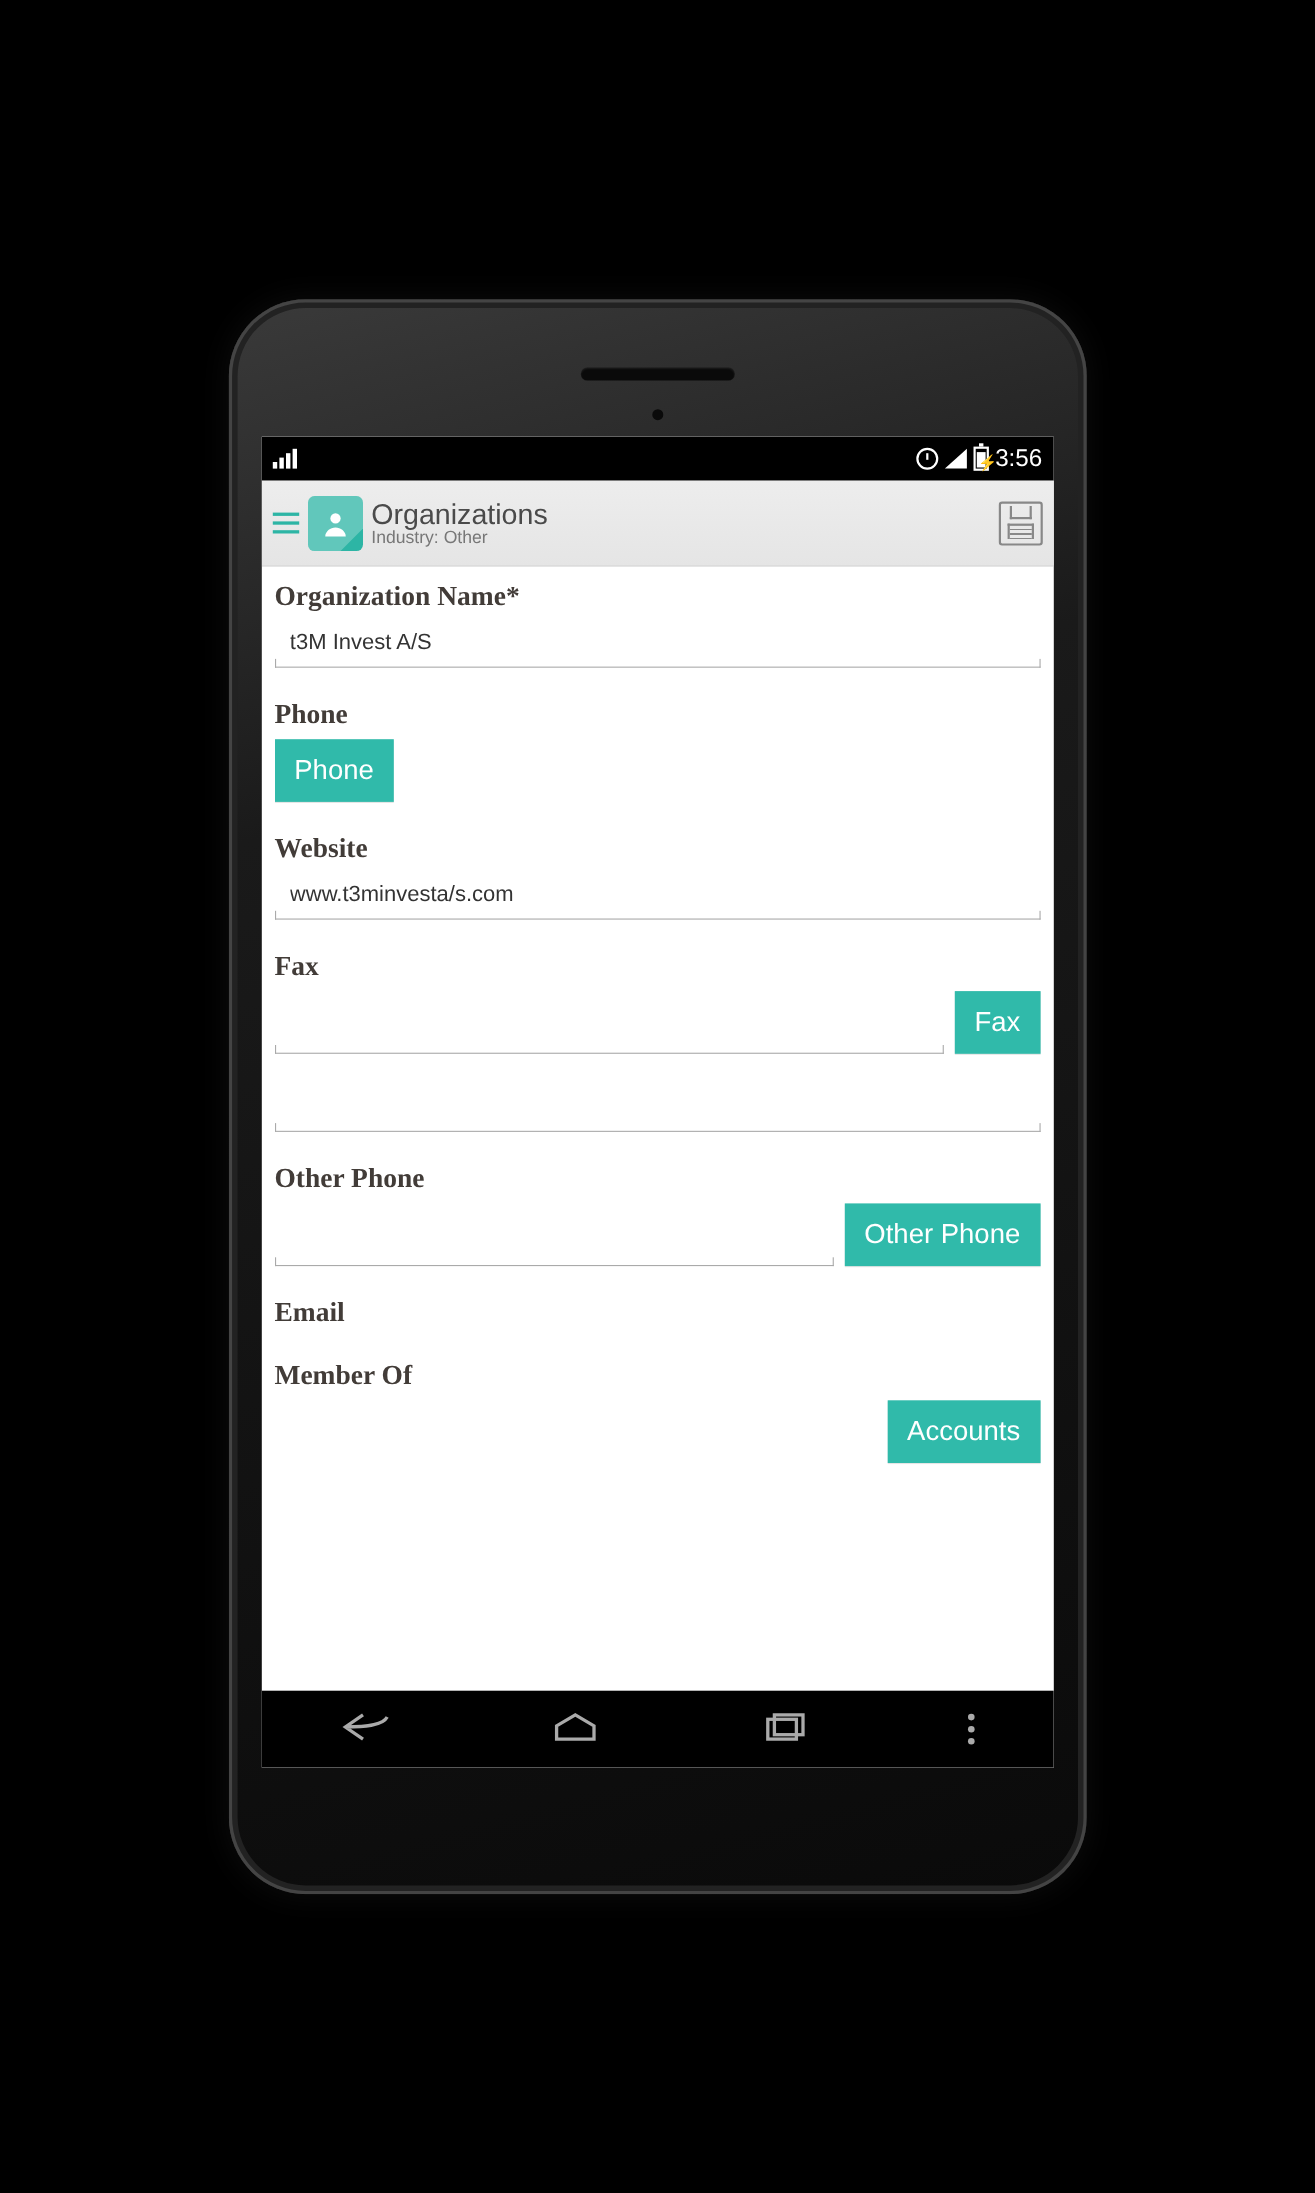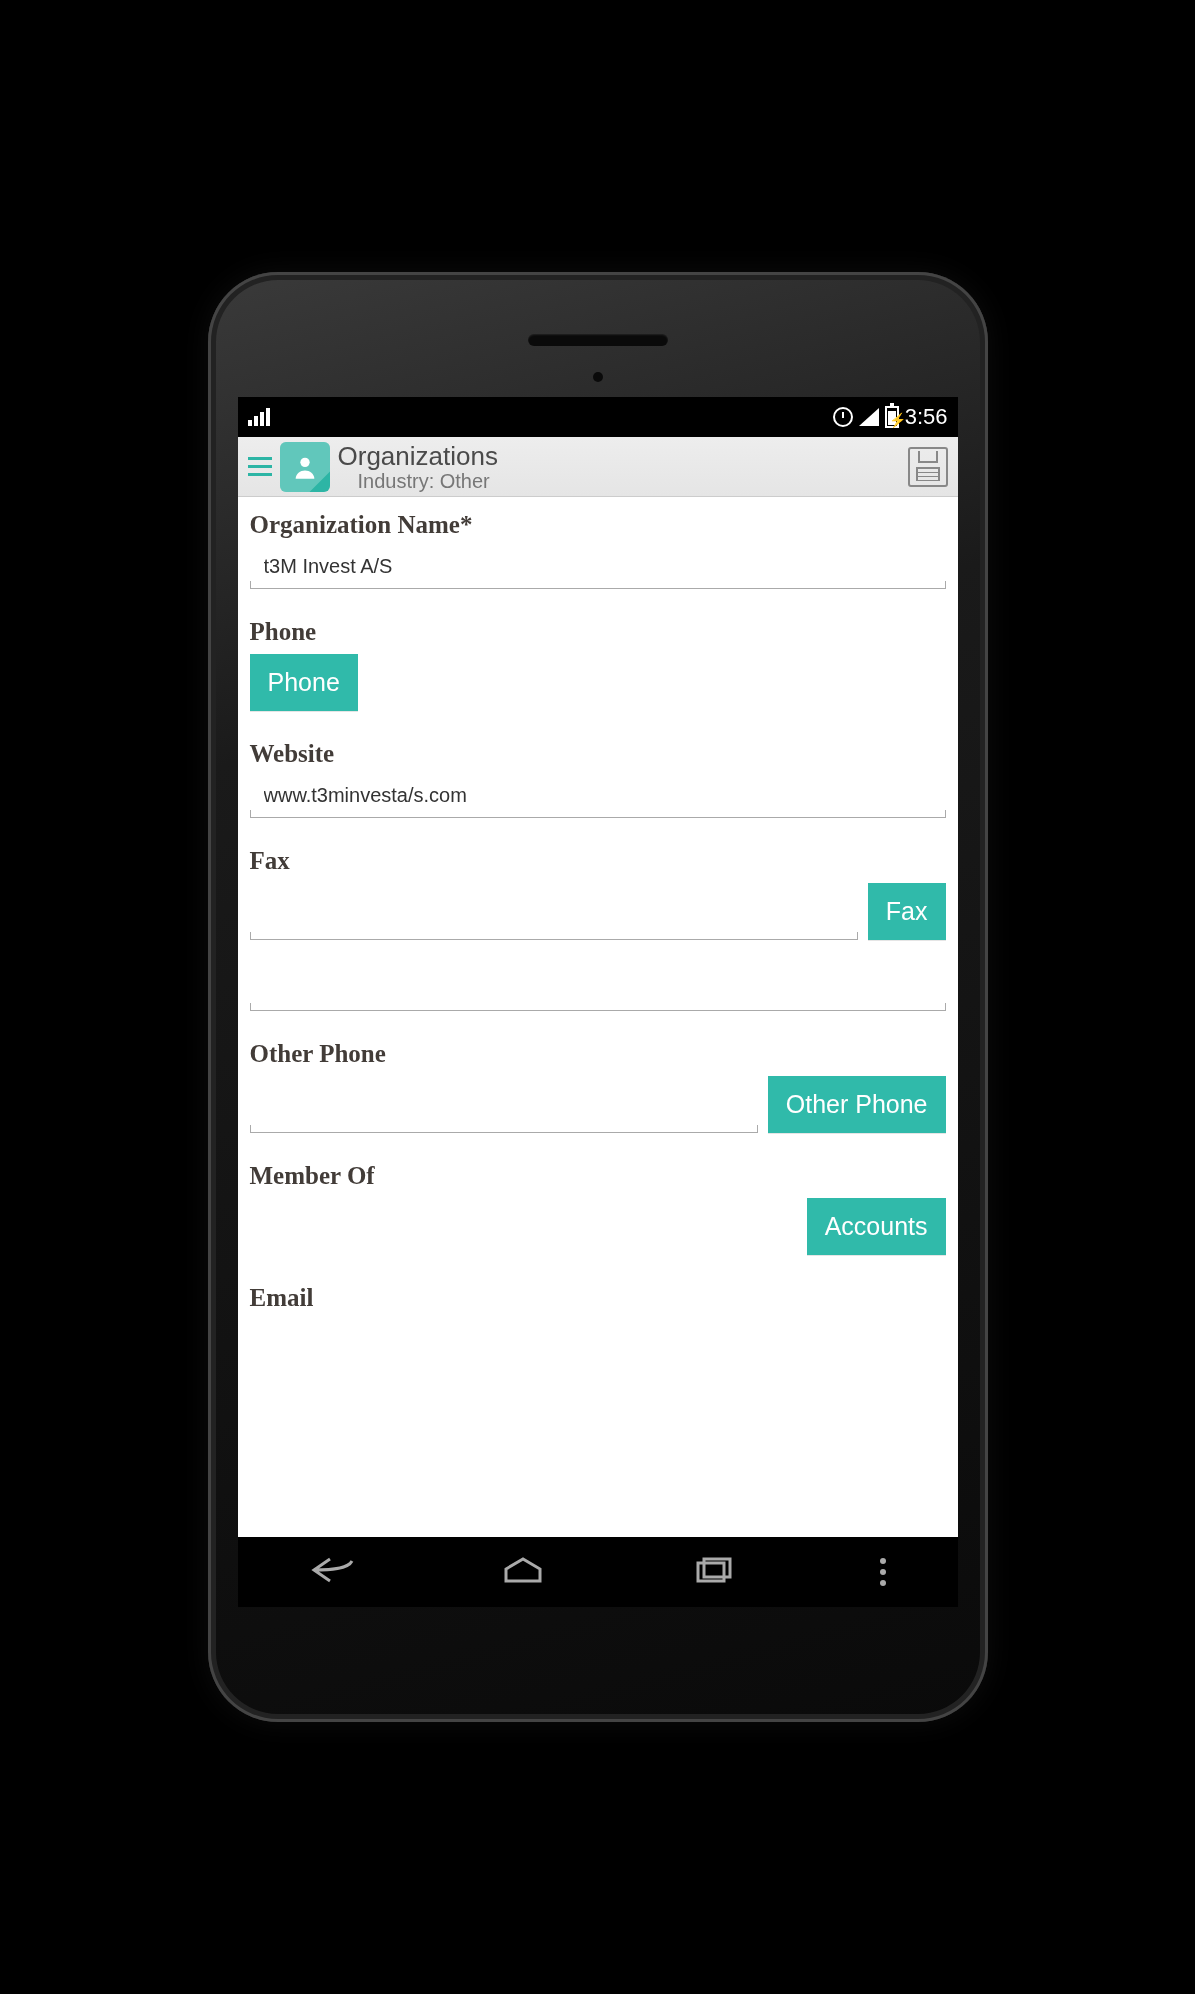--- a/index.html
+++ b/index.html
@@ -68,21 +68,21 @@
   display: flex; gap: 2px; align-items: flex-end;
 }
 .status-bars span { width: 4px; background: #fff; display: block; }
 .status-bars span:nth-child(1){height:6px}
 .status-bars span:nth-child(2){height:10px}
 .status-bars span:nth-child(3){height:14px}
 .status-bars span:nth-child(4){height:18px}
 .app-header {
   background: linear-gradient(#ededed, #e5e5e5);
   border-bottom: 1px solid #ccc;
-  height: 60px;
+  height: 78px;
   display: flex;
   align-items: center;
   padding: 12px 10px;
   gap: 8px;
 }
 .menu-lines {
   width: 24px;
   display: flex;
   flex-direction: column;
   gap: 5px;
@@ -106,21 +106,21 @@
   position: absolute;
   top: -20px;
   left: -20px;
   width: 70px;
   height: 70px;
   background: rgba(255,255,255,0.25);
   transform: rotate(45deg);
 }
 .header-text { flex: 1; font-family: Arial, sans-serif; }
 .header-title { font-size: 26px; color: #4a4a4a; }
-.header-sub { font-size: 20px; color: #777; margin-top: -2px; margin-left: 20px; }
+.header-sub { font-size: 16px; color: #777; margin-top: -2px; }
 .save-icon {
   width: 40px; height: 40px;
   border: 2px solid #888;
   border-radius: 3px;
   position: relative;
 }
 .save-icon::before {
   content:"";
   position:absolute;
   top:2px; left:8px; right:8px; height:10px;
@@ -311,28 +311,28 @@
 
       <div class="field-group">
         <div class="field-label">Other Phone</div>
         <div class="field-row">
           <div class="input-wrap"><input class="text-input" value="" style=""></div>
           <button class="action-btn">Other Phone</button>
         </div>
       </div>
 
       <div class="field-group">
+        <div class="field-label">Email</div>
+      </div>
+
+      <div class="field-group">
         <div class="field-label">Member Of</div>
         <div class="field-row" style="justify-content:flex-end;">
           <button class="action-btn">Accounts</button>
         </div>
-      </div>
-
-      <div class="field-group">
-        <div class="field-label">Email</div>
       </div>
 
     </div>
 
     <div class="nav-bar">
       <div class="nav-btn">
         <svg width="46" height="30" viewBox="0 0 46 30">
             <path d="M20 4 L4 15 L20 26 M4 15 C 20 15 38 14 42 6"></path>
           </svg>
       </div>

